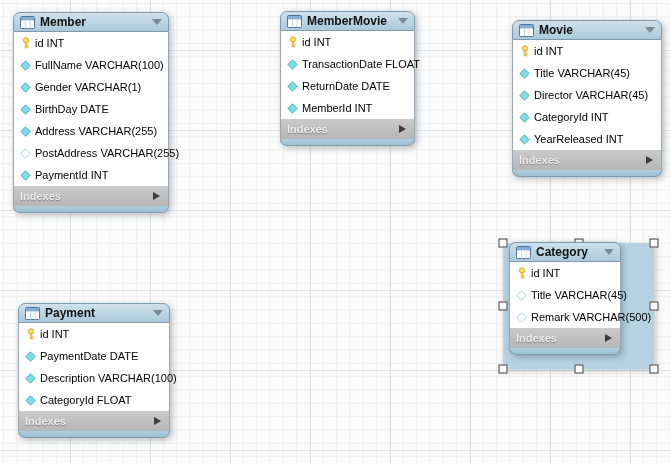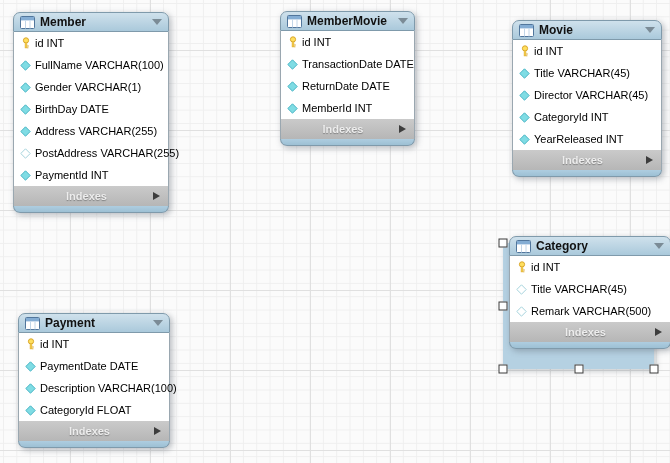--- a/index.html
+++ b/index.html
@@ -29,21 +29,21 @@
   .tbl-rows{background:#fff;border-left:1px solid #9aa7b0;border-right:1px solid #9aa7b0;
     box-sizing:border-box;}
   .tbl-row{height:22px;display:flex;align-items:center;padding-left:5px;
     font-size:11px;color:#000;white-space:nowrap;}
   .row-icon{width:13px;display:inline-flex;justify-content:center;margin-right:3px;flex:0 0 auto;}
   .row-label{white-space:nowrap;}
   .tbl-footer{height:20px;box-sizing:border-box;display:flex;align-items:center;
     padding:0 8px 0 6px;border-left:1px solid #9aa7b0;border-right:1px solid #9aa7b0;
     background:linear-gradient(#cacaca,#b6b6b6);}
   .footer-label{font-weight:bold;font-size:11px;color:#ededed;flex:1;
-    text-shadow:0 1px 1px rgba(90,90,90,.6);text-align:center;}
+    text-shadow:0 1px 1px rgba(90,90,90,.6);}
   .expand-arrow{width:0;height:0;flex:0 0 auto;
     border-top:4px solid transparent;border-bottom:4px solid transparent;
     border-left:7px solid #3d3d3d;}
   .tbl-bottom{height:7px;box-sizing:border-box;border:1px solid #7f9aab;border-top:none;
     border-radius:0 0 7px 7px;background:linear-gradient(#aecde0,#9dc0d4);}
   .selection{position:absolute;z-index:1;background:#b5d1e2;
     box-shadow:2px 2px 6px rgba(95,105,115,.35);}
   .handle{position:absolute;z-index:3;width:9px;height:9px;background:#fff;
     border:1.5px solid #3a3a3a;box-sizing:border-box;transform:translate(-50%,-50%);}
 </style>
@@ -154,21 +154,21 @@
             </svg>
           </span>
           <span class="row-label">id INT</span>
         </div>
         <div class="tbl-row">
           <span class="row-icon">
             <svg width="11" height="11" viewBox="0 0 11 11">
               <polygon points="5.5,0.8 10.2,5.5 5.5,10.2 0.8,5.5" fill="#7fdce4" stroke="#49b4c4" stroke-width="1"></polygon>
             </svg>
           </span>
-          <span class="row-label">TransactionDate DATE</span>
+          <span class="row-label">TransactionDate FLOAT</span>
         </div>
         <div class="tbl-row">
           <span class="row-icon">
             <svg width="11" height="11" viewBox="0 0 11 11">
               <polygon points="5.5,0.8 10.2,5.5 5.5,10.2 0.8,5.5" fill="#7fdce4" stroke="#49b4c4" stroke-width="1"></polygon>
             </svg>
           </span>
           <span class="row-label">ReturnDate DATE</span>
         </div>
         <div class="tbl-row">
@@ -252,21 +252,21 @@
     <div class="selection" style="left: 503px; top: 243px; width: 151px; height: 126px;">
       <div class="handle" style="left: 0%; top: 0%;"></div>
       <div class="handle" style="left: 50%; top: 0%;"></div>
       <div class="handle" style="left: 100%; top: 0%;"></div>
       <div class="handle" style="left: 0%; top: 50%;"></div>
       <div class="handle" style="left: 100%; top: 50%;"></div>
       <div class="handle" style="left: 0%; top: 100%;"></div>
       <div class="handle" style="left: 50%; top: 100%;"></div>
       <div class="handle" style="left: 100%; top: 100%;"></div>
     </div>
-    <div class="table" style="left: 509px; top: 236px; width: 162px;">
+    <div class="table" style="left: 509px; top: 242px; width: 112px;">
       <div class="tbl-header">
         <span class="tbl-icon">
           <svg width="15" height="13" viewBox="0 0 15 13">
             <rect x="0.5" y="0.5" width="14" height="12" rx="1" fill="#ffffff" stroke="#51769c"></rect>
             <rect x="1" y="1" width="13" height="3.4" fill="#84add4"></rect>
             <path d="M5.5 4.5v8M10 4.5v8" stroke="#c2d6e8" stroke-width="1"></path>
           </svg>
         </span>
         <span class="tbl-title">Category</span>
         <span class="collapse-arrow"></span>
@@ -299,21 +299,21 @@
           </span>
           <span class="row-label">Remark VARCHAR(500)</span>
         </div>
       </div>
       <div class="tbl-footer">
         <span class="footer-label">Indexes</span>
         <span class="expand-arrow"></span>
       </div>
       <div class="tbl-bottom"></div>
     </div>
-    <div class="table" style="left: 18px; top: 313px; width: 152px;">
+    <div class="table" style="left: 18px; top: 303px; width: 152px;">
       <div class="tbl-header">
         <span class="tbl-icon">
           <svg width="15" height="13" viewBox="0 0 15 13">
             <rect x="0.5" y="0.5" width="14" height="12" rx="1" fill="#ffffff" stroke="#51769c"></rect>
             <rect x="1" y="1" width="13" height="3.4" fill="#84add4"></rect>
             <path d="M5.5 4.5v8M10 4.5v8" stroke="#c2d6e8" stroke-width="1"></path>
           </svg>
         </span>
         <span class="tbl-title">Payment</span>
         <span class="collapse-arrow"></span>

